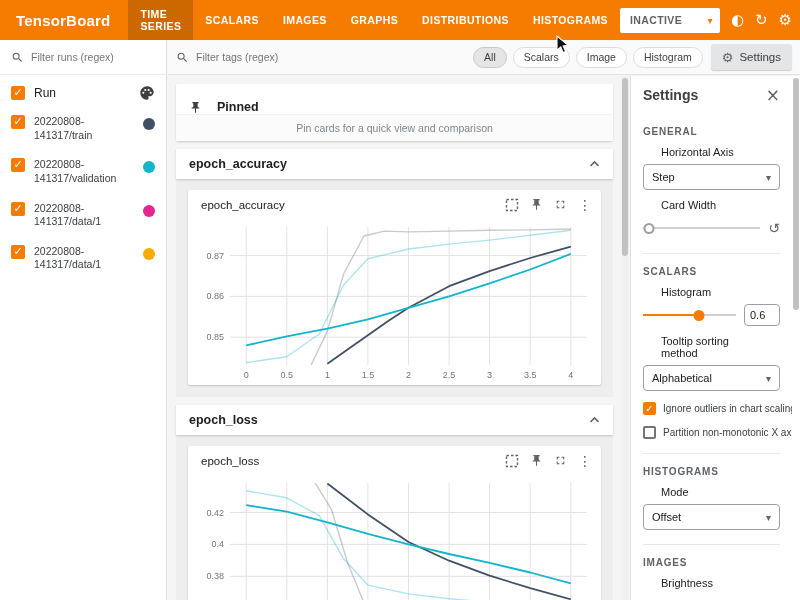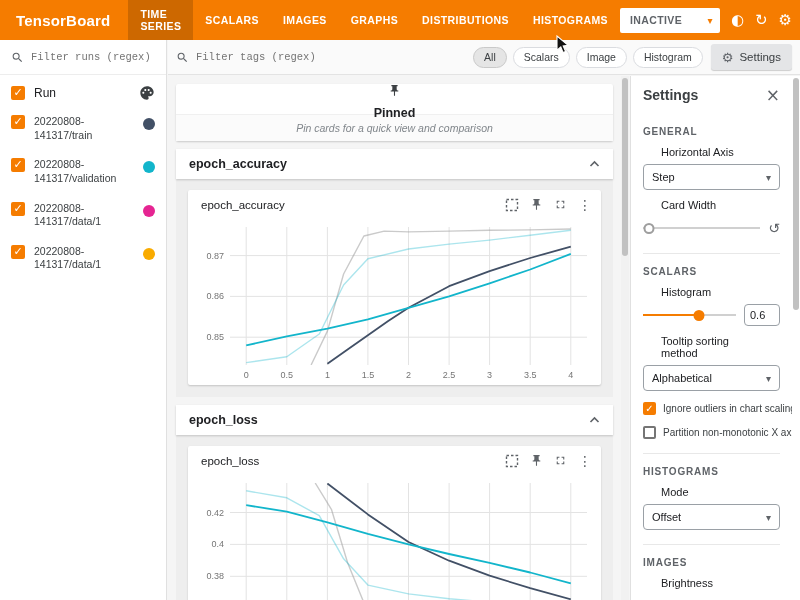--- a/index.html
+++ b/index.html
@@ -14,44 +14,44 @@
   .tab { display:flex; align-items:center; padding:10px 12px; font-size:10.5px; font-weight:bold; letter-spacing:0.4px; cursor:pointer; }
   .tab.active { background:rgba(0,0,0,0.16); }
   .hdr-right { margin-left:auto; display:flex; align-items:center; gap:11px; padding-right:14px; }
   .status-select { background:#fff; color:#5f6368; font-size:10.5px; font-weight:bold; letter-spacing:0.4px; height:25px; width:100px; display:flex; align-items:center; justify-content:space-between; padding:0 7px 0 10px; border-radius:2px; cursor:pointer; }
   .status-caret { color:#f57c00; font-size:10px; }
   .hdr-icon { font-size:15px; line-height:1; cursor:pointer; }
 
   
   .runs-panel { position:absolute; top:40px; left:0; width:167px; bottom:0; background:#fff; border-right:1px solid #e0e0e0; z-index:5; }
   .runs-filter { height:35px; border-bottom:1px solid #ededed; display:flex; align-items:center; gap:7px; padding:0 11px; }
-  .runs-filter input, .tag-filter input { border:none; outline:none; background:transparent; font-size:10.5px; color:#202124; width:100%; font-family:Liberation Mono, monospace; }
+  .runs-filter input, .tag-filter input { border:none; outline:none; background:transparent; font-size:10.5px; color:#202124; width:100%; font-family:Liberation Sans, sans-serif; }
   .run-row { display:flex; align-items:flex-start; padding:8px 11px; gap:9px; }
   .run-row.hdr-row { align-items:center; padding:10px 11px 6px; }
   .run-label { font-size:12px; color:#202124; flex:1; }
   .run-name { font-size:10.5px; color:#3c4043; width:86px; overflow-wrap:break-word; line-height:1.3; flex:1; }
   .cb { width:14px; height:14px; border-radius:2px; background:#f57c00; color:#fff; font-size:11px; line-height:14px; text-align:center; flex:none; cursor:pointer; }
   .run-dot { width:12px; height:12px; border-radius:50%; flex:none; margin-top:3px; }
   .svg-icon { flex:none; display:inline-flex; }
 
   
   .tagbar { position:absolute; top:40px; left:168px; right:0; height:35px; background:#fafafa; border-bottom:1px solid #e3e3e3; display:flex; align-items:center; padding:0 8px; gap:8px; z-index:4; }
   .tag-filter { display:flex; align-items:center; gap:7px; flex:1; min-width:0; }
   .chips { display:flex; gap:6px; align-items:center; }
   .chip { height:21px; padding:0 10px; border-radius:11px; border:1px solid #dadce0; background:#fff; font-size:10.5px; color:#3c4043; display:flex; align-items:center; cursor:pointer; white-space:nowrap; }
   .chip.selected { background:#e5e5e5; border-color:#c9c9c9; }
   .settings-btn { height:26px; padding:0 11px; background:#e4e5e7; border-radius:3px; display:flex; align-items:center; gap:6px; font-size:11.5px; color:#3c4043; box-shadow:0 1px 1px rgba(0,0,0,0.18); cursor:pointer; white-space:nowrap; }
   .settings-btn .glyph { font-size:13px; color:#5f6368; }
 
   
   .main { position:absolute; top:76px; left:168px; width:453px; bottom:0; padding:8px 8px 0; overflow:hidden; }
   .card { background:#fff; border-radius:2px; box-shadow:0 1px 2px rgba(0,0,0,0.18); }
-  .pinned-header { height:30px; display:flex; align-items:center; gap:9px; padding:0 13px;flex-direction:column; }
+  .pinned-header { height:30px; display:flex; align-items:flex-end; gap:15px; padding:0 13px; }
   .pinned-title, .section-title { font-size:12.5px; font-weight:bold; color:#202124; }
-  .pinned-body { height:27px; display:flex; align-items:center; justify-content:center; font-style:italic; font-size:10.5px; color:#80868b; border-top:1px solid #f0f0f0; background:#fbfbfb; }
+  .pinned-body { height:27px; display:flex; align-items:center; justify-content:center; font-size:10.5px; color:#80868b; border-top:1px solid #f0f0f0; background:#fbfbfb; }
   .section { margin-top:8px; }
   .section-header { height:30px; background:#fff; box-shadow:0 1px 2px rgba(0,0,0,0.18); display:flex; align-items:center; justify-content:space-between; padding:0 13px; position:relative; z-index:2; cursor:pointer; }
   .section-body { background:#eeeeee; padding:11px 12px 12px; }
   .chart-card-header { height:29px; display:flex; align-items:center; padding:0 9px 0 13px; }
   .chart-card-title { font-size:11.5px; color:#202124; }
   .chart-icons { margin-left:auto; display:flex; align-items:center; gap:11px; color:#5f6368; }
   .chart-icons .glyph { font-size:14px; cursor:pointer; }
   .chart-body { width:100%; height:166px; }
 
   

